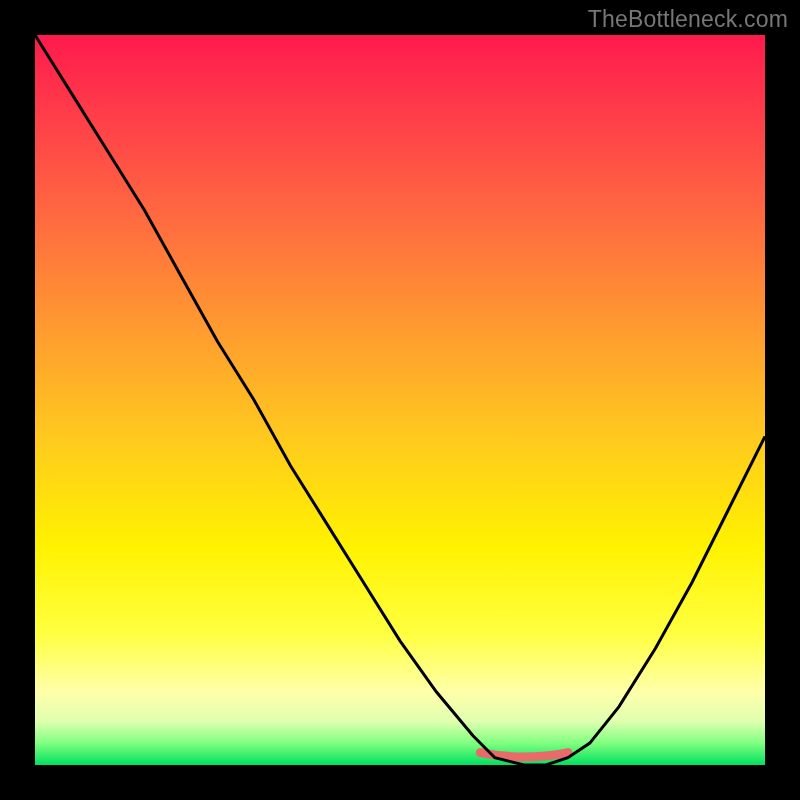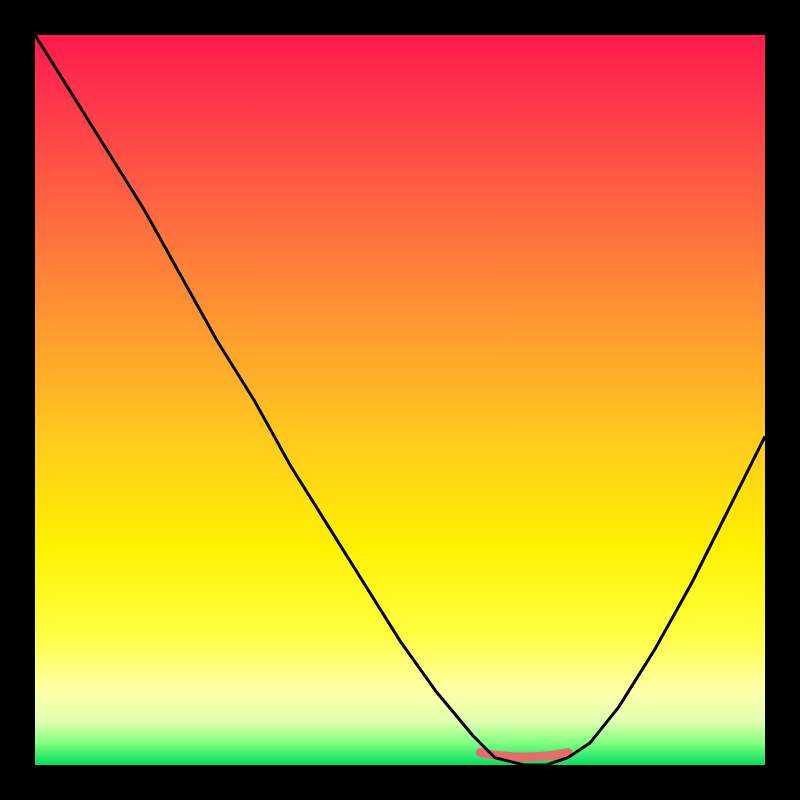--- a/index.html
+++ b/index.html
@@ -65,20 +65,21 @@
   .black-curve {
     stroke: #000;
     stroke-width: 3;
     fill: none;
   }
 </style>
 </head>
 <body>
 
 <div class="frame">
+  <div class="watermark">TheBottleneck.com</div>
 
   <div class="plot">
     <svg class="curve" viewBox="0 0 730 730" preserveAspectRatio="none">
       <path id="optimal-segment" class="pink-segment" d="M445.3 717.6 Q 489.1 726.4 532.9 717.6"></path>
       <path id="main-curve" class="black-curve" d="M0.0 0.0 L36.5 58.4 L73.0 116.8 L109.5 175.2 L146.0 240.9 L182.5 306.6 L219.0 365.0 L255.5 430.7 L292.0 489.1 L328.5 547.5 L365.0 605.9 L401.5 657.0 L438.0 700.8 L459.9 722.7 L489.1 730.0 L511.0 730.0 L532.9 722.7 L554.8 708.1 L584.0 671.6 L620.5 613.2 L657.0 547.5 L693.5 474.5 L730.0 401.5"></path>
     </svg>
   </div>
 </div>
 
 </body></html>

